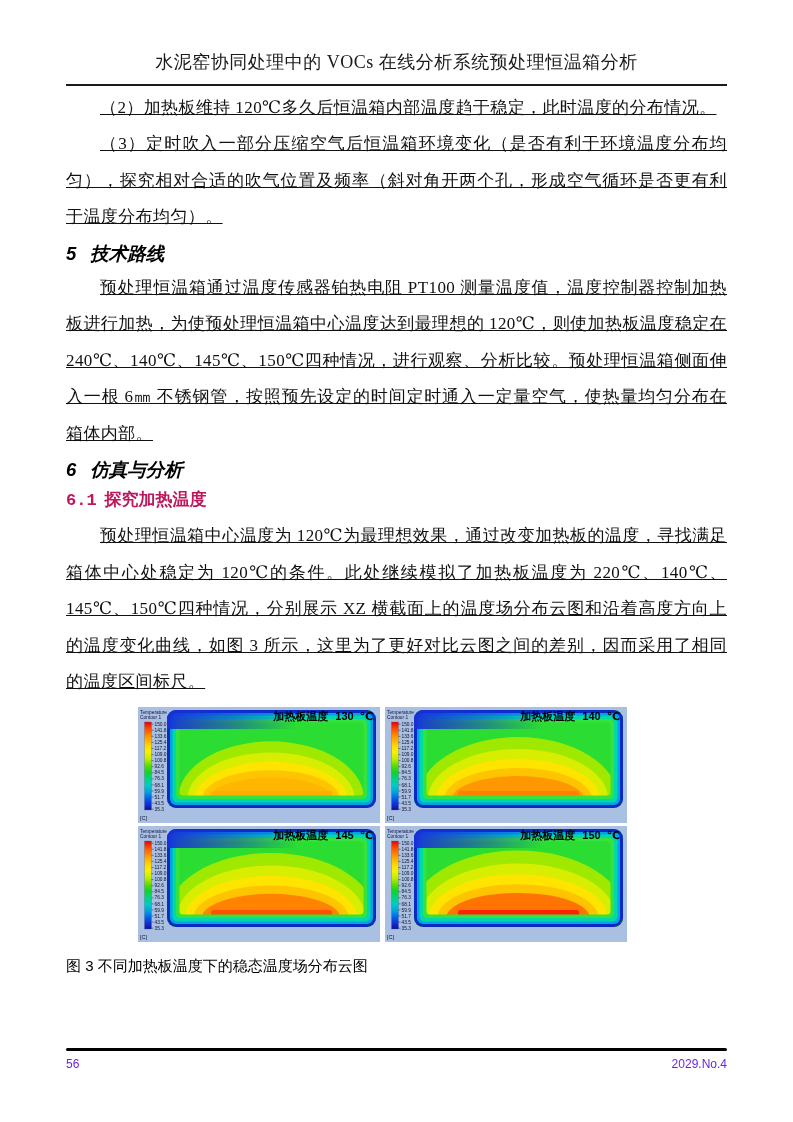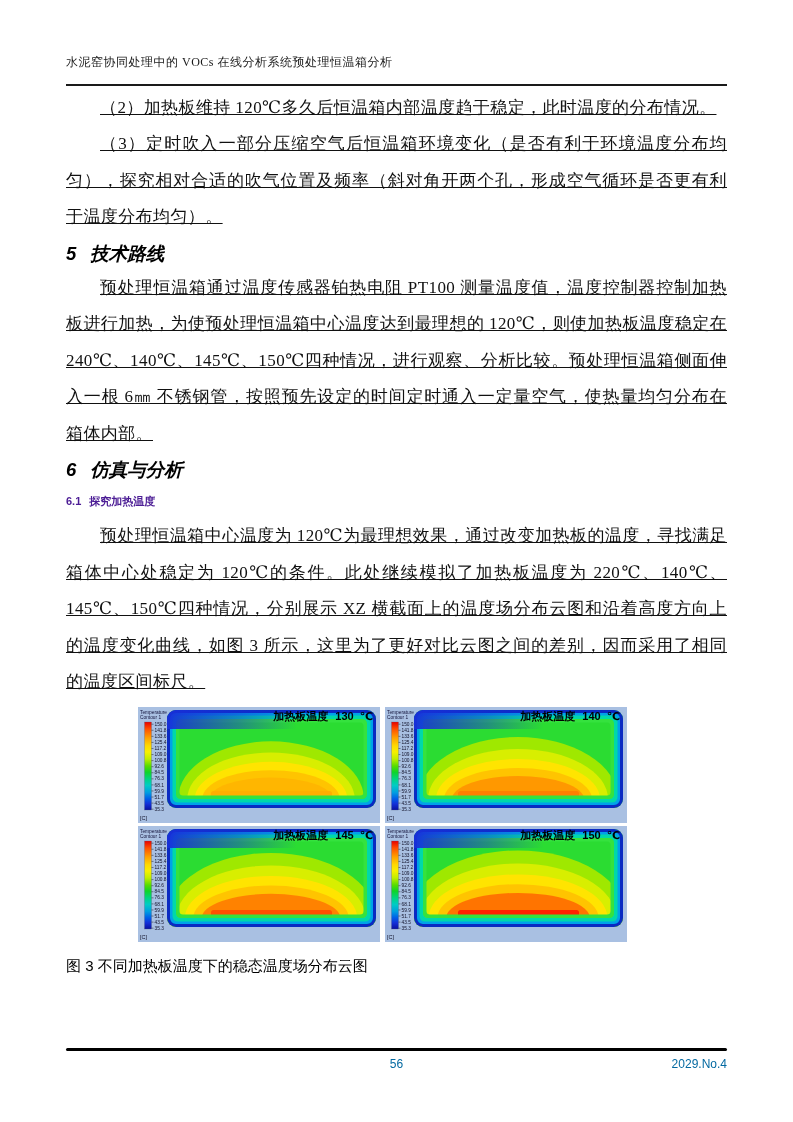--- a/index.html
+++ b/index.html
@@ -8,22 +8,22 @@
     width:793px;height:1122px;
     margin:0 auto;
     background:#ffffff;
     box-sizing:border-box;
     padding:50px 66px 0 66px;
     font-family:"Liberation Serif","DejaVu Serif",serif;
     color:#111;
     overflow:hidden;
   }
   .running-head{
-    text-align:left;
-    font-size:12px;
+    text-align:center;
+    font-size:18px;
     letter-spacing:0.5px;
     color:#1a1a1a;
     line-height:20px;
     height:20px;
     margin-top:2px;
   }
   .head-rule{
     height:1.6px;background:#1a1a1a;margin-top:12px;
   }
   p.body-par{
@@ -41,25 +41,25 @@
     font-family:"Liberation Sans","DejaVu Sans",sans-serif;
     font-size:18.5px;
     font-weight:bold;
     line-height:28px;
     color:#000;
     font-style:italic;
   }
   h2.h-sec .sec-num{margin-right:14px;}
   h3.h-sub{
     margin:4px 0 4px 0;
-    font-family:Liberation Sans, sans-serif;
-    font-size:11px;
+    font-family:Liberation Mono, monospace;
+    font-size:17px;
     font-weight:bold;
     line-height:26px;
-    color:#4c1d95;
+    color:#be185d;
   }
   h3.h-sub .sec-num{margin-right:8px;}
   .fig{margin:6px 0 0 0;}
   .panel-grid{
     display:grid;
     grid-template-columns:242px 242px;
     grid-auto-rows:116px;
     column-gap:5px;
     row-gap:3px;
     width:489px;
@@ -76,24 +76,23 @@
     color:#000;
   }
   .foot{
     position:absolute;
     left:66px;right:66px;top:1048px;
   }
   .foot-rule{height:3px;background:#000;border-radius:2px;}
   .foot-row{
     position:relative;
     margin-top:4px;
-    text-align:center;
     font-size:12px;
     line-height:18px;
-    color:#0369a1;
+    color:#6d28d9;
     font-family:"Liberation Sans","DejaVu Sans",sans-serif;
   }
   .issue{position:absolute;right:0;top:0;}
 </style>
 </head>
 <body>
 
 <div class="page">
 
   <div class="running-head">水泥窑协同处理中的 VOCs 在线分析系统预处理恒温箱分析</div>

